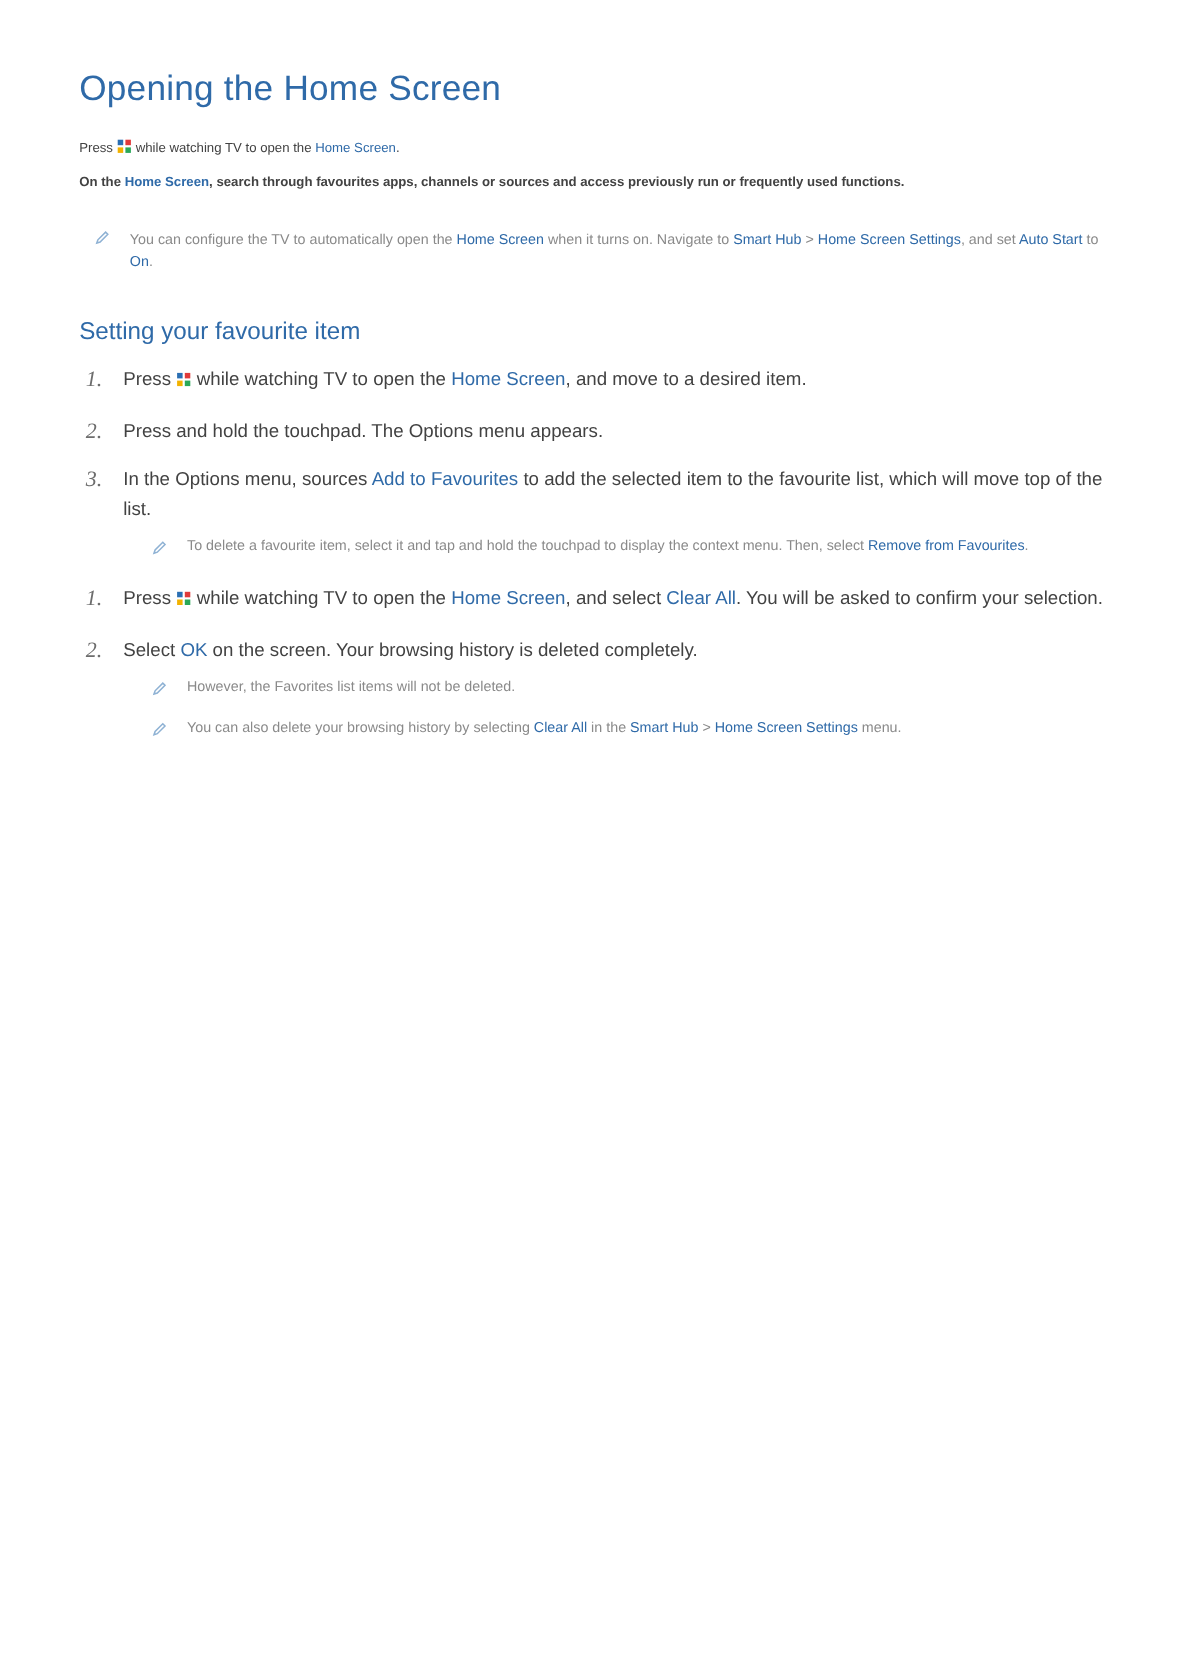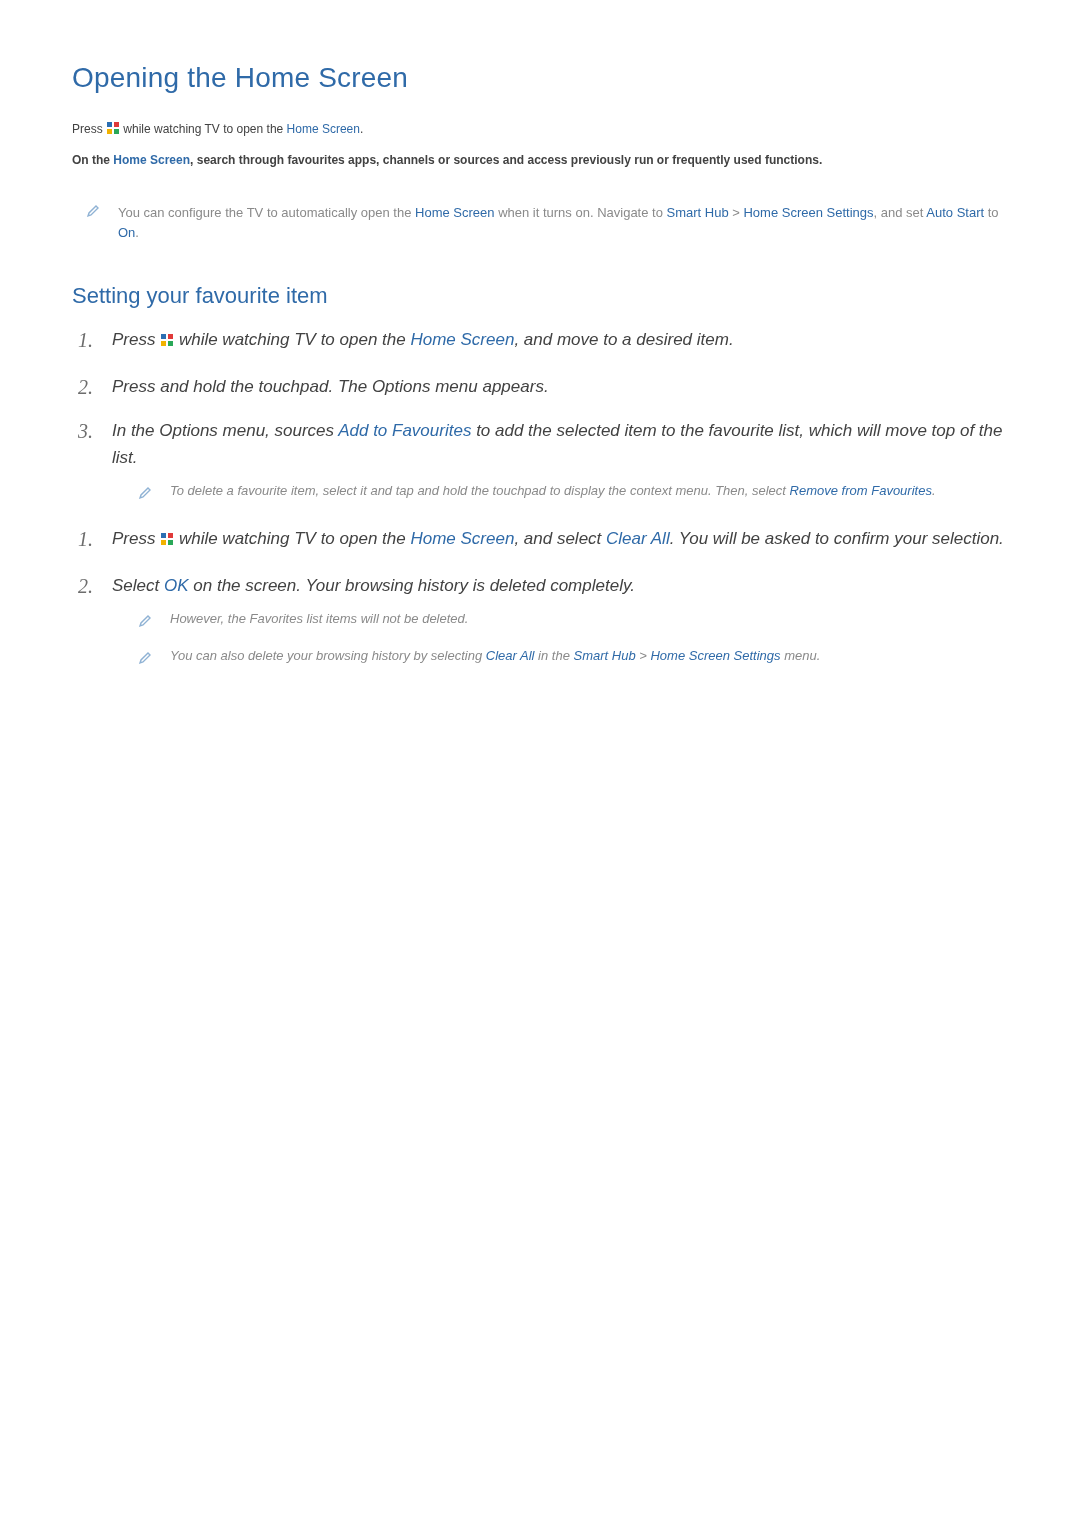--- a/index.html
+++ b/index.html
@@ -1,29 +1,29 @@
 <!DOCTYPE html>
 <html><head>
 <meta charset="utf-8">
 <style>
 * { box-sizing: border-box; margin: 0; padding: 0; }
 html, body { width: 1080px; height: 1527px; background: #fff; font-family: Arial, Helvetica, sans-serif; }
 .page { padding: 62px 72px 0 72px; color: #3b3b3b; }
-h1 { color: #2f6aa8; font-weight: 400; font-size: 28px; margin-bottom: 26px; letter-spacing: 0.2px; }
+h1 { color: #2f6aa8; font-weight: 400; font-size: 32px; margin-bottom: 26px; letter-spacing: 0.2px; }
 h2 { color: #2f6aa8; font-weight: 400; font-size: 22px; margin-top: 40px; margin-bottom: 18px; }
 .para { font-size: 12px; line-height: 1.55; color: #424242; margin-bottom: 10px; }
 .para-gap { margin-bottom: 34px; font-weight: bold; }
 .link { color: #2f6aa8; }
 .sub { color: #8a8a8a; }
 .note-row { display: flex; gap: 18px; padding-left: 14px; margin-top: 4px; margin-bottom: 4px; }
 .note-row .note-text { font-size: 13px; line-height: 1.55; color: #8a8a8a; flex: 1; }
 .note-row.inner { padding-left: 26px; margin-top: 10px; justify-content: space-between; }
 .pencil { flex: 0 0 14px; margin-top: 1px; }
 ol.steps { list-style: none; counter-reset: step; padding-left: 6px; }
-ol.steps > li { counter-increment: step; position: relative; padding-left: 34px; margin-bottom: 18px; font-size: 17px; line-height: 1.55; color: #424242; font-style: italic; }
+ol.steps > li { counter-increment: step; position: relative; padding-left: 34px; margin-bottom: 18px; font-size: 17px; line-height: 1.55; color: #424242; }
 ol.steps > li::before { content: counter(step) "."; position: absolute; left: 0; top: -2px; font-style: italic; font-family: Georgia, 'Times New Roman', serif; font-size: 20px; color: #6d6d6d; }
 .hub-icon { display: inline-block; vertical-align: -2px; }
 </style>
 </head>
 <body>
 
 <div class="page">
 
   <h1>Opening the Home Screen</h1>
 

